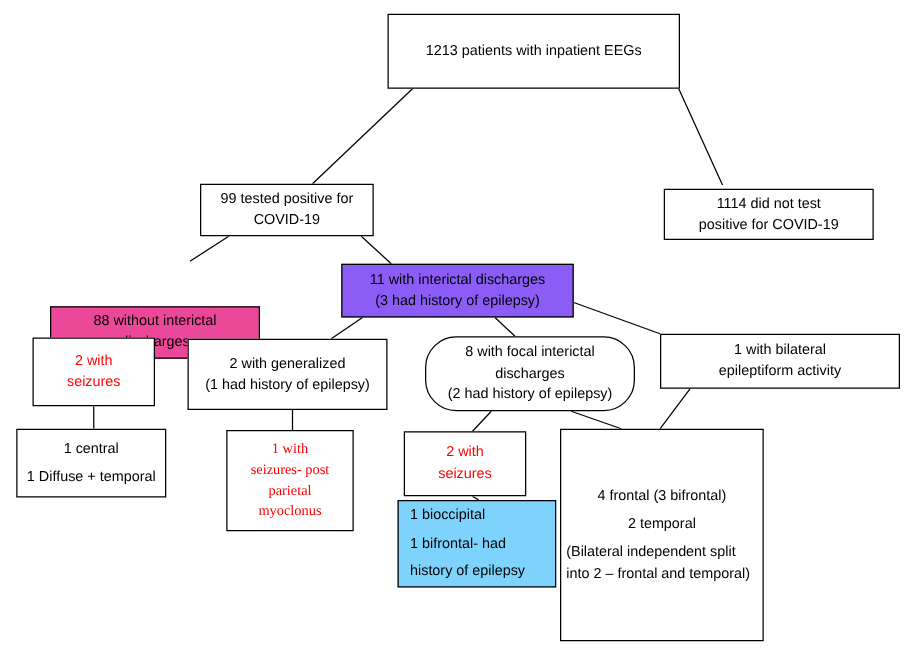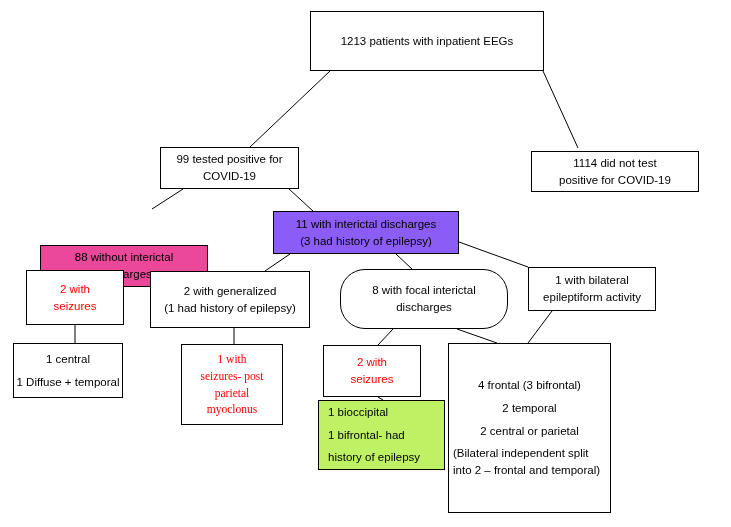--- a/index.html
+++ b/index.html
@@ -99,44 +99,44 @@
         <div class="line">2 with</div>
         <div class="line">seizures</div>
       </div>
       <div class="node" style="left: 150px; top: 271px; width: 160px; height: 57px; border-color: rgb(0, 0, 0); background: rgb(255, 255, 255);">
         <div class="line">2 with generalized</div>
         <div class="line">(1 had history of epilepsy)</div>
       </div>
       <div class="node" style="left: 340px; top: 269px; width: 168px; height: 60px; border-color: rgb(0, 0, 0); background: rgb(255, 255, 255); border-radius: 25px;">
         <div class="line">8 with focal interictal</div>
         <div class="line">discharges</div>
+        <div class="line">(2 had history of epilepsy)</div>
       </div>
-      <div class="node" style="left: 528px; top: 267px; width: 128px; height: 44px; border-color: rgb(0, 0, 0); background: rgb(255, 255, 255);">
+      <div class="node" style="left: 528px; top: 267px; width: 192px; height: 44px; border-color: rgb(0, 0, 0); background: rgb(255, 255, 255);">
         <div class="line">1 with bilateral</div>
         <div class="line">epileptiform activity</div>
       </div>
-      <div class="node spaced" style="left: 13px; top: 343px; width: 110px; height: 55px; border-color: rgb(0, 0, 0); background: rgb(255, 255, 255);">
+      <div class="node spaced" style="left: 13px; top: 343px; width: 120px; height: 55px; border-color: rgb(0, 0, 0); background: rgb(255, 255, 255);">
         <div class="line">1 central</div>
         <div class="line">1 Diffuse + temporal</div>
       </div>
       <div class="node red" style="left: 181px; top: 344px; width: 102px; height: 81px; border-color: rgb(0, 0, 0); background: rgb(255, 255, 255); font-family: Liberation Serif, serif;">
         <div class="line">1 with</div>
         <div class="line">seizures- post</div>
         <div class="line">parietal</div>
         <div class="line">myoclonus</div>
       </div>
       <div class="node red" style="left: 323px; top: 345px; width: 98px; height: 52px; border-color: rgb(0, 0, 0); background: rgb(255, 255, 255);">
         <div class="line">2 with</div>
         <div class="line">seizures</div>
       </div>
-      <div class="node left spaced" style="left: 318px; top: 400px; width: 127px; height: 70px; border-color: rgb(0, 0, 0); background: #bef264;">
+      <div class="node left spaced" style="left: 318px; top: 400px; width: 127px; height: 70px; border-color: rgb(0, 0, 0); background: #7dd3fc;">
         <div class="line">1 bioccipital</div>
         <div class="line">1 bifrontal- had</div>
         <div class="line">history of epilepsy</div>
       </div>
       <div class="node spaced wrap" style="left: 448px; top: 343px; width: 163px; height: 170px; border-color: rgb(0, 0, 0); background: rgb(255, 255, 255);">
         <div class="line">4 frontal (3 bifrontal)</div>
         <div class="line">2 temporal</div>
-        <div class="line">2 central or parietal</div>
         <div class="line">(Bilateral independent split into 2 – frontal and temporal)</div>
       </div>
     </div>
 </div>
 
 </body></html>

